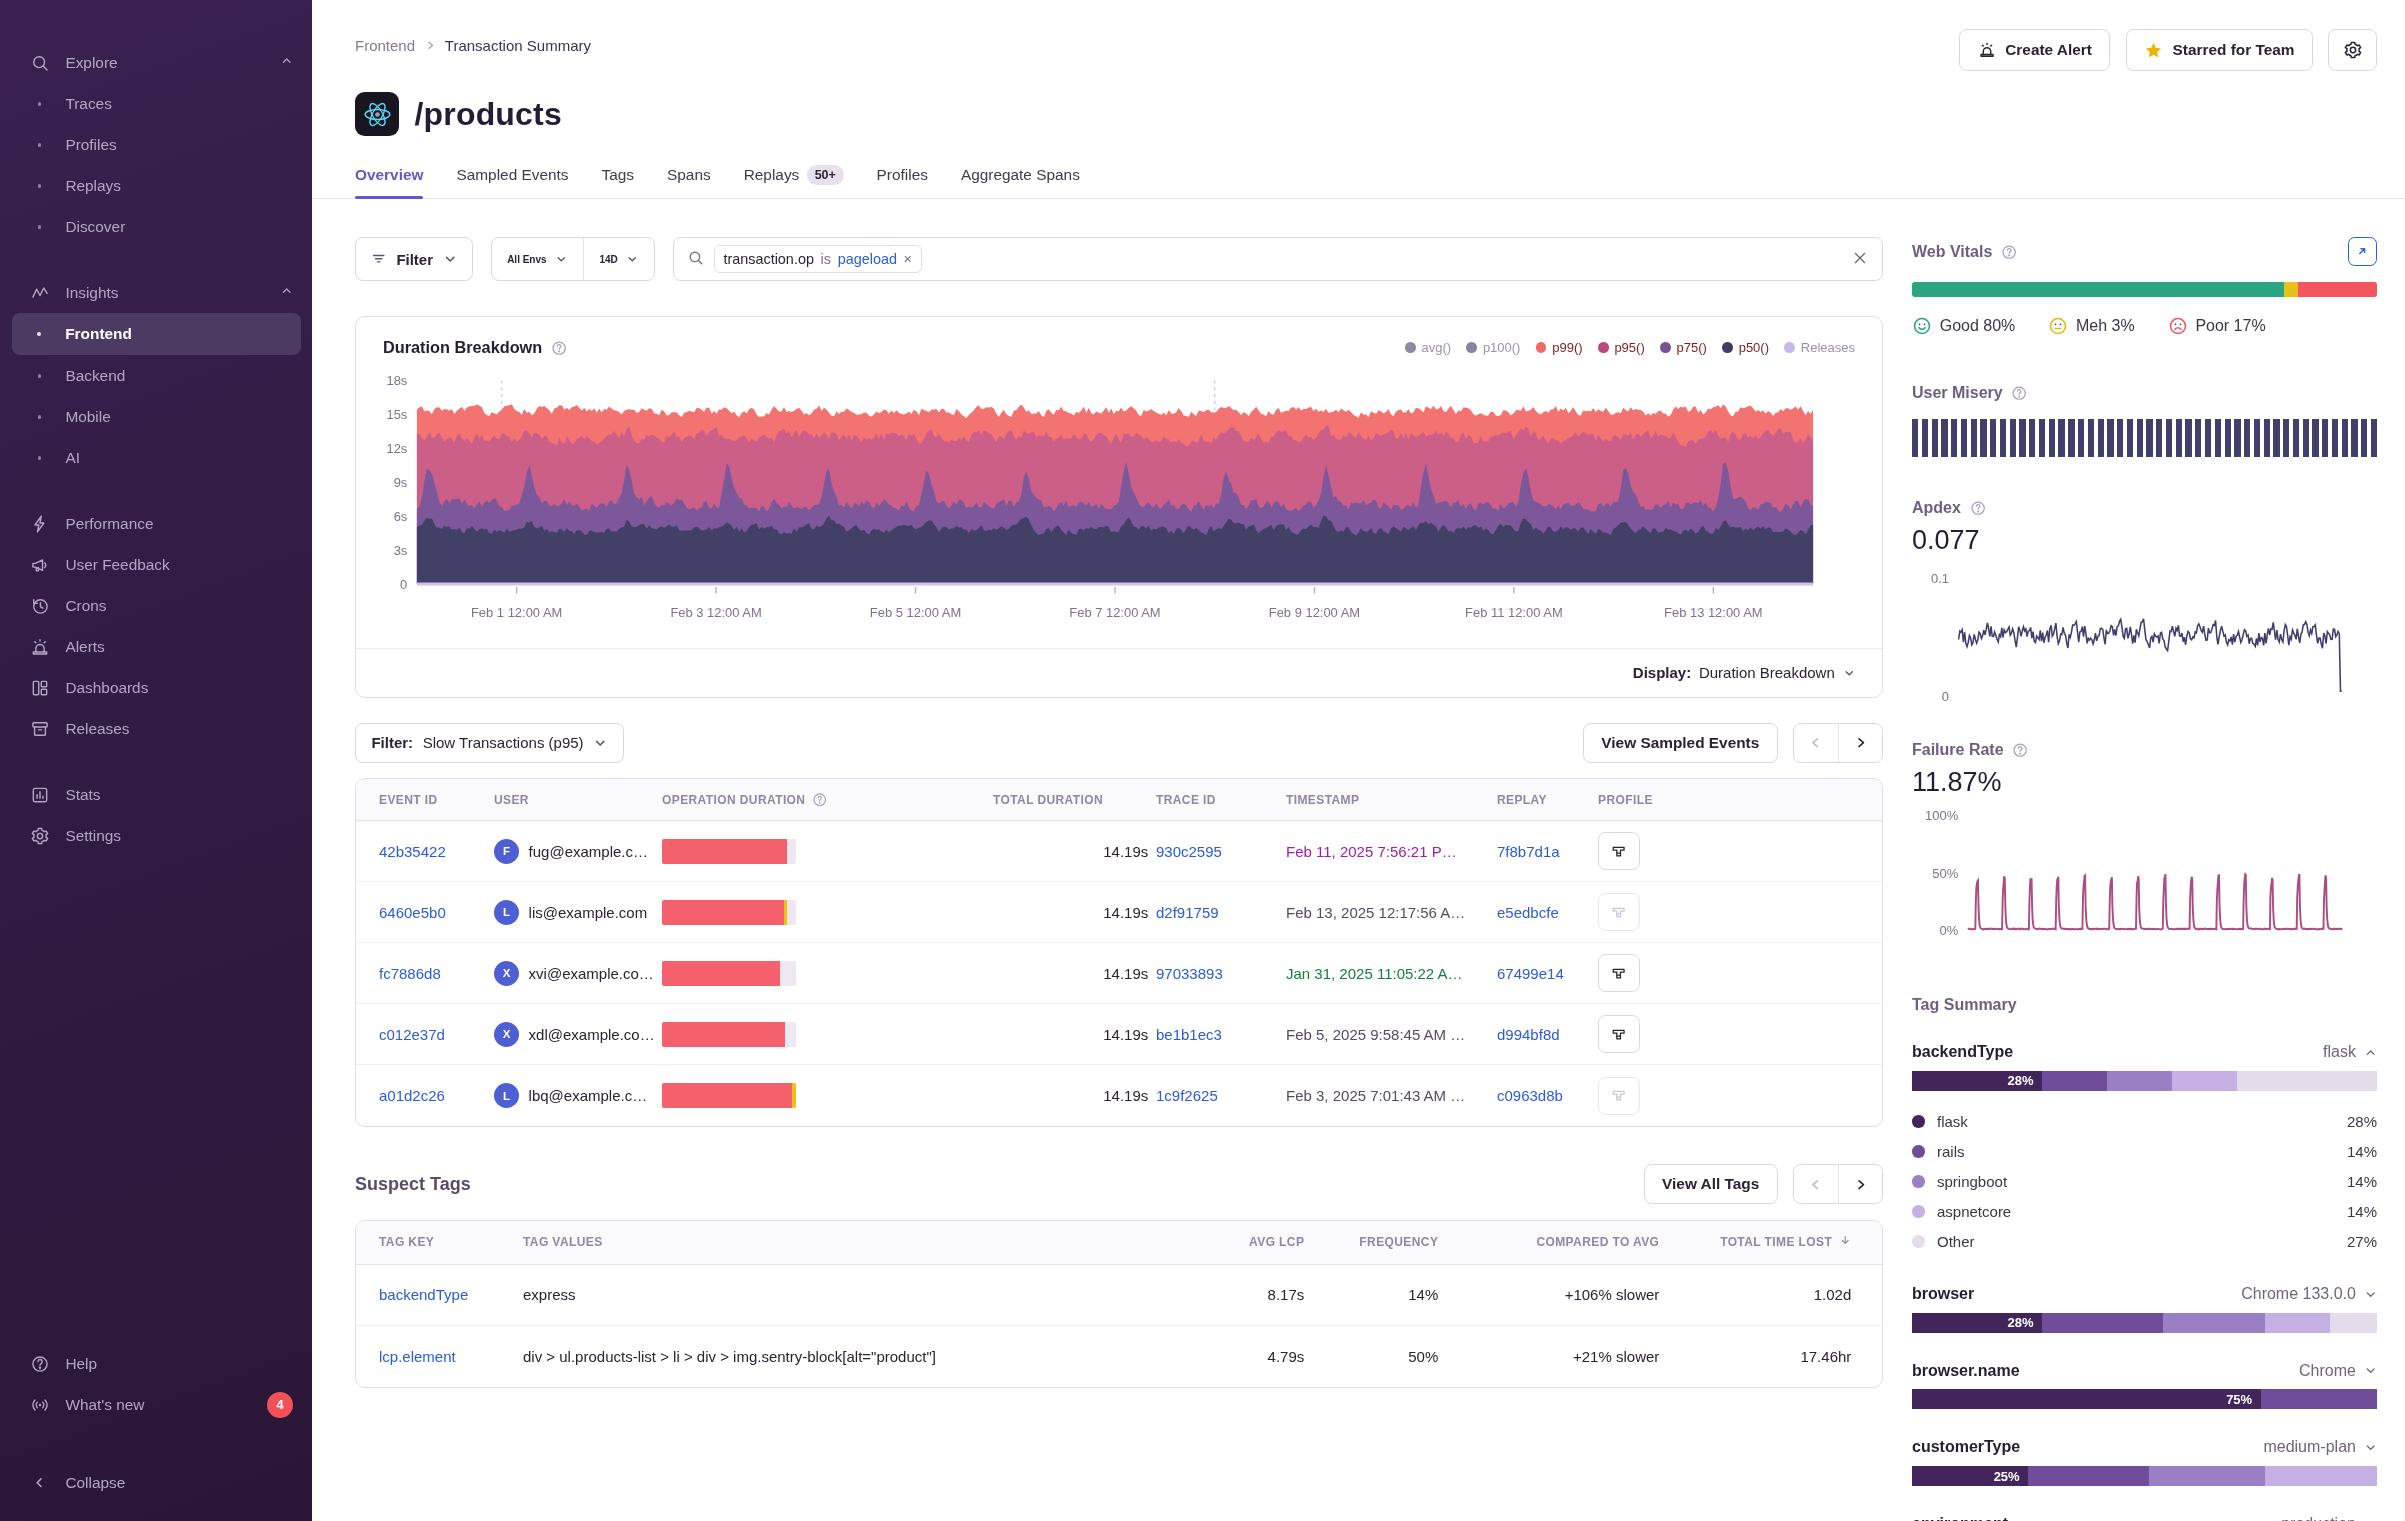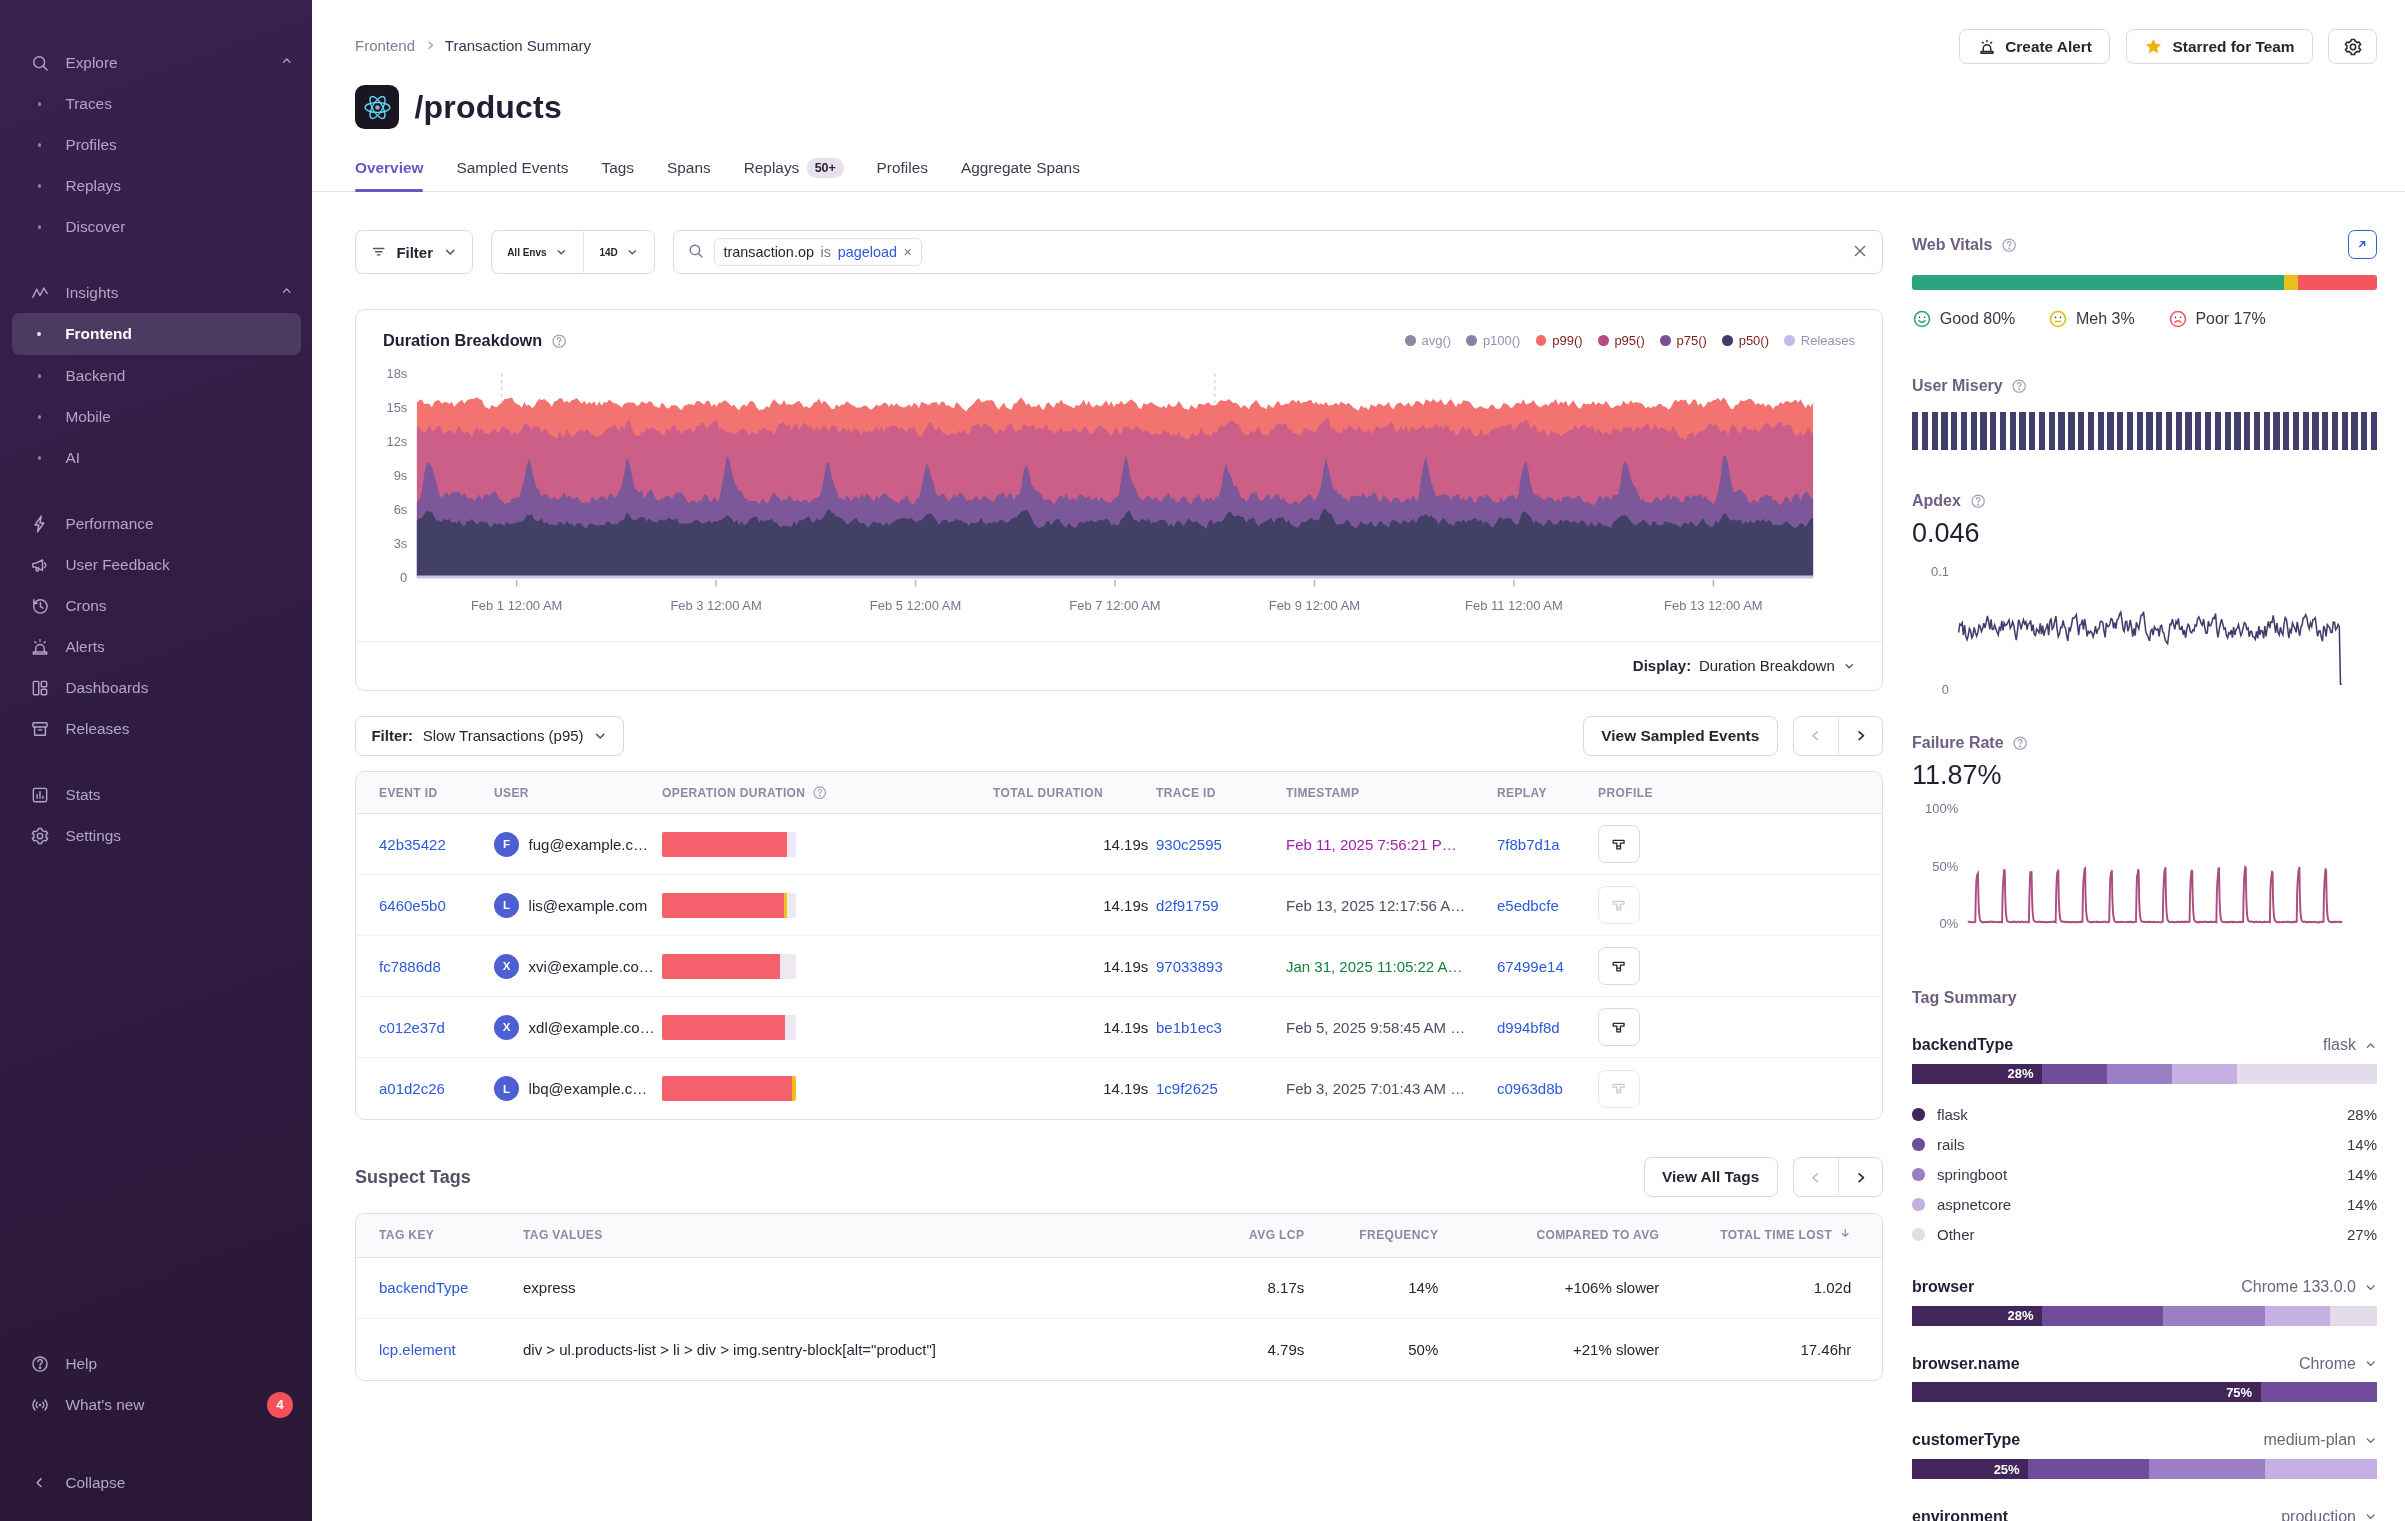--- a/index.html
+++ b/index.html
@@ -51,21 +51,21 @@
   
   .main { flex:1; display:flex; flex-direction:column; height:1522px; background:#fff; }
   .m-head { padding:29px 29px 0 43px; }
   .m-row1 { display:flex; align-items:flex-start; }
   .breadcrumb { display:flex; align-items:center; gap:9.6px; font-size:15px; padding-top:7.7px; }
   .breadcrumb .bc-a { color:#867997; cursor:pointer; }
   .breadcrumb .bc-sep svg { width:10.6px; height:10.6px; color:#a99cba; }
   .breadcrumb .bc-b { color:#3c3250; }
   .m-actions { margin-left:auto; display:flex; gap:15.4px; }
   .btn {
-    display:flex; align-items:center; gap:9.6px; height:35px; padding:0 17.3px;
+    display:flex; align-items:center; gap:9.6px; height:42px; padding:0 17.3px;
     background:#fff; border:1px solid #ddd4e4; border-radius:7.7px;
     font-weight:bold; font-size:15.4px; color:#2b2233; cursor:pointer; white-space:nowrap;
   }
   .btn svg { width:18px; height:18px; }
   .btn.icon-only { padding:0 13.4px; }
   .star-ic { color:#edb407; }
   .title-row { display:flex; align-items:center; gap:15.4px; margin-top:21px; }
   .proj-icon {
     width:44px; height:44px; border-radius:9.6px; background:#191521;
     display:flex; align-items:center; justify-content:center;
@@ -988,21 +988,21 @@
         <div class="side-sec-title">
           <span>Apdex</span>
           <span class="help-ic">
               <svg viewBox="0 0 24 24" fill="none" stroke="currentColor" stroke-width="1.8">
                 <circle cx="12" cy="12" r="9"></circle>
                 <path d="M9.6 9.2a2.5 2.5 0 114.1 1.9c-.9.8-1.7 1.2-1.7 2.4" stroke-linecap="round"></path>
                 <circle cx="12" cy="16.8" r="0.6" fill="currentColor"></circle>
               </svg>
             </span>
         </div>
-        <div class="metric-val">0.046</div>
+        <div class="metric-val">0.077</div>
         <div id="apdex-chart" style="margin-top:5.8px"><svg width="438" height="159" viewBox="0 0 456 166" style="font-size:15px">
               <text class="axis-lbl" x="38" y="22" text-anchor="end">0.1</text>
               <text class="axis-lbl" x="38" y="145" text-anchor="end">0</text>
               <path d="M48.0 80.9 L49.3 72.2 L50.5 73.3 L51.8 70.7 L53.0 83.6 L54.3 73.3 L55.5 84.7 L56.8 88.4 L58.0 84.3 L59.3 76.7 L60.5 79.1 L61.8 86.5 L63.0 84.5 L64.3 75.6 L65.6 80.9 L66.8 84.8 L68.1 81.3 L69.3 73.2 L70.6 74.8 L71.8 80.0 L73.1 76.9 L74.3 71.1 L75.6 76.0 L76.8 70.4 L78.1 63.5 L79.3 69.4 L80.6 77.6 L81.9 67.3 L83.1 77.6 L84.4 77.7 L85.6 73.0 L86.9 76.7 L88.1 80.5 L89.4 83.5 L90.6 75.9 L91.9 78.1 L93.1 68.8 L94.4 78.7 L95.6 70.9 L96.9 73.7 L98.2 72.7 L99.4 70.2 L100.7 67.8 L101.9 76.5 L103.2 74.3 L104.4 69.7 L105.7 73.8 L106.9 81.9 L108.2 88.8 L109.4 79.4 L110.7 67.7 L111.9 70.9 L113.2 77.6 L114.5 72.3 L115.7 67.6 L117.0 71.8 L118.2 69.8 L119.5 77.9 L120.7 72.0 L122.0 71.7 L123.2 68.3 L124.5 79.4 L125.7 72.7 L127.0 82.8 L128.3 84.0 L129.5 77.3 L130.8 79.2 L132.0 81.0 L133.3 71.4 L134.5 82.6 L135.8 73.6 L137.0 84.3 L138.3 78.8 L139.5 76.2 L140.8 71.6 L142.0 83.8 L143.3 69.7 L144.6 66.1 L145.8 77.5 L147.1 75.3 L148.3 69.6 L149.6 63.8 L150.8 77.3 L152.1 85.3 L153.3 82.5 L154.6 75.3 L155.8 75.8 L157.1 68.3 L158.3 74.3 L159.6 76.3 L160.9 84.8 L162.1 89.8 L163.4 75.6 L164.6 78.6 L165.9 72.8 L167.1 65.8 L168.4 65.9 L169.6 64.8 L170.9 62.3 L172.1 72.7 L173.4 83.8 L174.6 73.0 L175.9 72.4 L177.2 67.5 L178.4 77.9 L179.7 66.9 L180.9 74.4 L182.2 84.9 L183.4 79.7 L184.7 81.6 L185.9 79.5 L187.2 81.2 L188.4 85.6 L189.7 81.2 L190.9 74.3 L192.2 82.3 L193.5 77.6 L194.7 76.8 L196.0 69.4 L197.2 69.2 L198.5 70.3 L199.7 78.9 L201.0 86.0 L202.2 70.9 L203.5 74.7 L204.7 74.5 L206.0 71.8 L207.2 66.4 L208.5 67.5 L209.8 76.5 L211.0 70.4 L212.3 76.8 L213.5 67.5 L214.8 66.6 L216.0 62.0 L217.3 59.8 L218.5 67.8 L219.8 77.7 L221.0 79.8 L222.3 69.8 L223.5 69.3 L224.8 79.7 L226.1 74.9 L227.3 67.6 L228.6 76.0 L229.8 85.3 L231.1 76.6 L232.3 84.3 L233.6 70.3 L234.8 73.9 L236.1 77.2 L237.3 70.1 L238.6 62.9 L239.8 62.7 L241.1 59.4 L242.4 70.8 L243.6 81.0 L244.9 83.3 L246.1 86.2 L247.4 89.8 L248.6 79.5 L249.9 77.6 L251.1 83.7 L252.4 74.9 L253.6 77.4 L254.9 78.3 L256.2 77.2 L257.4 84.9 L258.7 74.3 L259.9 73.5 L261.2 80.3 L262.4 81.9 L263.7 88.7 L264.9 91.0 L266.2 92.5 L267.4 83.0 L268.7 72.2 L269.9 72.8 L271.2 66.9 L272.5 72.7 L273.7 77.6 L275.0 69.2 L276.2 71.5 L277.5 66.2 L278.7 77.1 L280.0 77.5 L281.2 74.2 L282.5 83.2 L283.7 78.4 L285.0 86.4 L286.2 78.0 L287.5 72.4 L288.8 73.9 L290.0 80.3 L291.3 81.2 L292.5 78.3 L293.8 79.3 L295.0 73.0 L296.3 74.0 L297.5 66.8 L298.8 64.6 L300.0 67.5 L301.3 71.6 L302.5 73.4 L303.8 66.8 L305.1 76.2 L306.3 81.7 L307.6 81.4 L308.8 69.0 L310.1 74.0 L311.3 73.8 L312.6 69.7 L313.8 65.4 L315.1 66.3 L316.3 61.1 L317.6 78.5 L318.8 86.0 L320.1 77.8 L321.4 71.5 L322.6 66.9 L323.9 72.4 L325.1 77.4 L326.4 76.3 L327.6 83.7 L328.9 86.6 L330.1 81.2 L331.4 82.5 L332.6 78.2 L333.9 86.2 L335.1 75.2 L336.4 83.7 L337.7 77.7 L338.9 76.6 L340.2 72.6 L341.4 78.3 L342.7 84.1 L343.9 81.2 L345.2 75.5 L346.4 70.7 L347.7 71.9 L348.9 77.5 L350.2 76.2 L351.4 85.3 L352.7 79.7 L354.0 79.9 L355.2 85.0 L356.5 85.8 L357.7 88.1 L359.0 79.7 L360.2 87.0 L361.5 74.2 L362.7 83.4 L364.0 78.7 L365.2 79.5 L366.5 87.1 L367.7 74.2 L369.0 85.1 L370.3 75.2 L371.5 69.3 L372.8 76.4 L374.0 69.9 L375.3 70.3 L376.5 63.1 L377.8 72.4 L379.0 81.2 L380.3 71.2 L381.5 80.8 L382.8 83.7 L384.1 75.4 L385.3 80.7 L386.6 83.4 L387.8 71.8 L389.1 65.3 L390.3 67.3 L391.6 77.2 L392.8 86.7 L394.1 77.9 L395.3 80.4 L396.6 71.0 L397.8 74.0 L399.1 76.5 L400.4 80.7 L401.6 69.8 L402.9 78.0 L404.1 84.4 L405.4 75.2 L406.6 73.2 L407.9 65.3 L409.1 65.4 L410.4 62.3 L411.6 65.2 L412.9 73.5 L414.1 77.1 L415.4 70.9 L416.7 74.6 L417.9 67.6 L419.2 67.3 L420.4 65.6 L421.7 76.8 L422.9 85.0 L424.2 79.3 L425.4 79.3 L426.7 85.8 L427.9 90.1 L429.2 74.1 L430.4 77.0 L431.7 85.1 L433.0 72.7 L434.2 74.5 L435.5 76.0 L436.7 80.9 L438.0 80.8 L439.2 70.1 L440.5 70.2 L441.7 78.0 L443.0 76.2 L444.2 72.5 L445.5 75.1 L446.7 134.9 L448.0 134.9 " fill="none" stroke="#403c6b" stroke-width="1.6"></path>
             </svg></div>
       </div>
 
       <div class="metric" style="margin-top:17.3px">
         <div class="side-sec-title">
           <span>Failure Rate</span>

